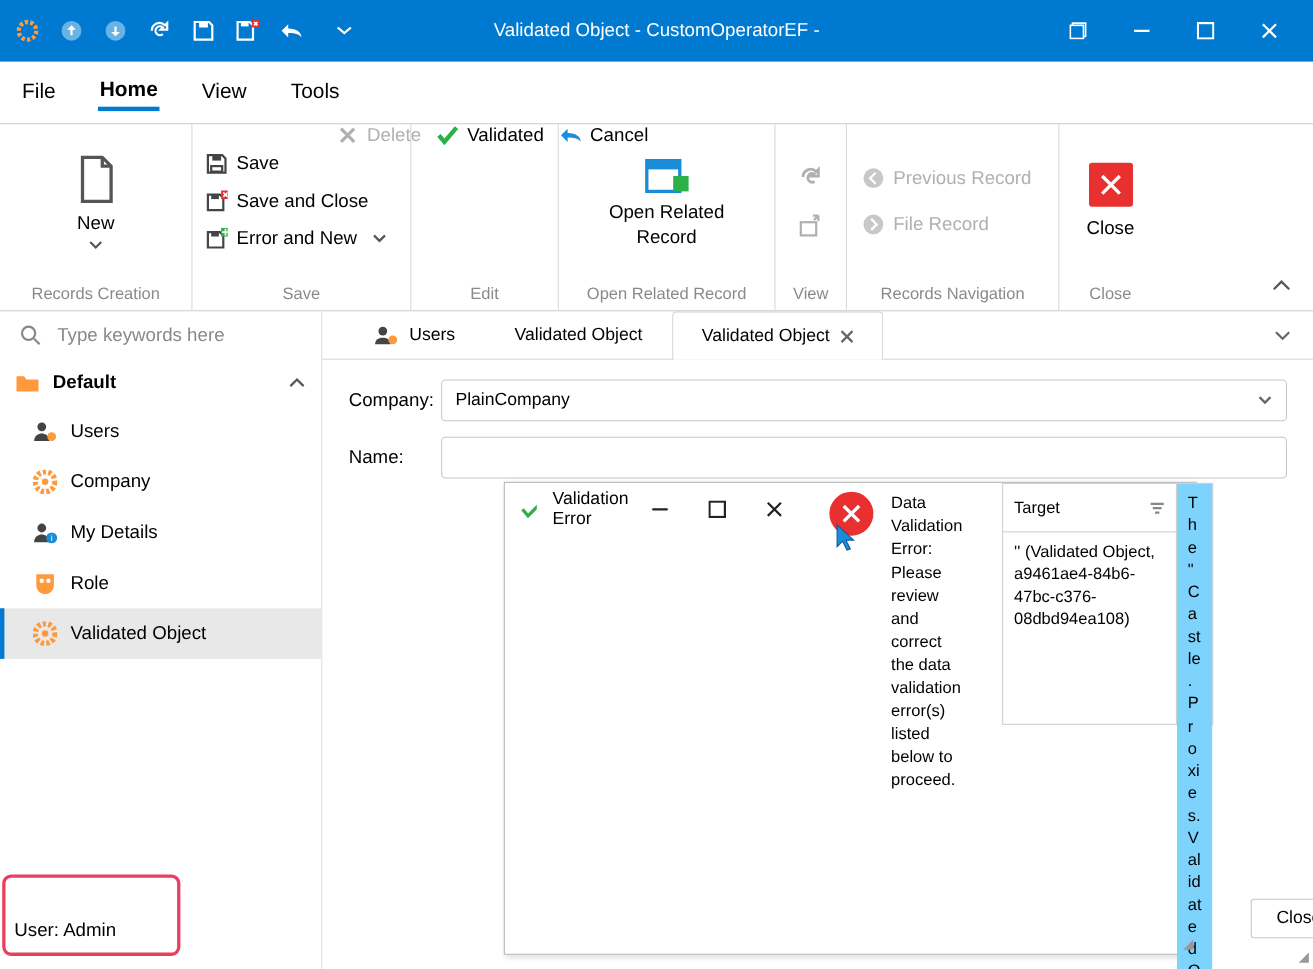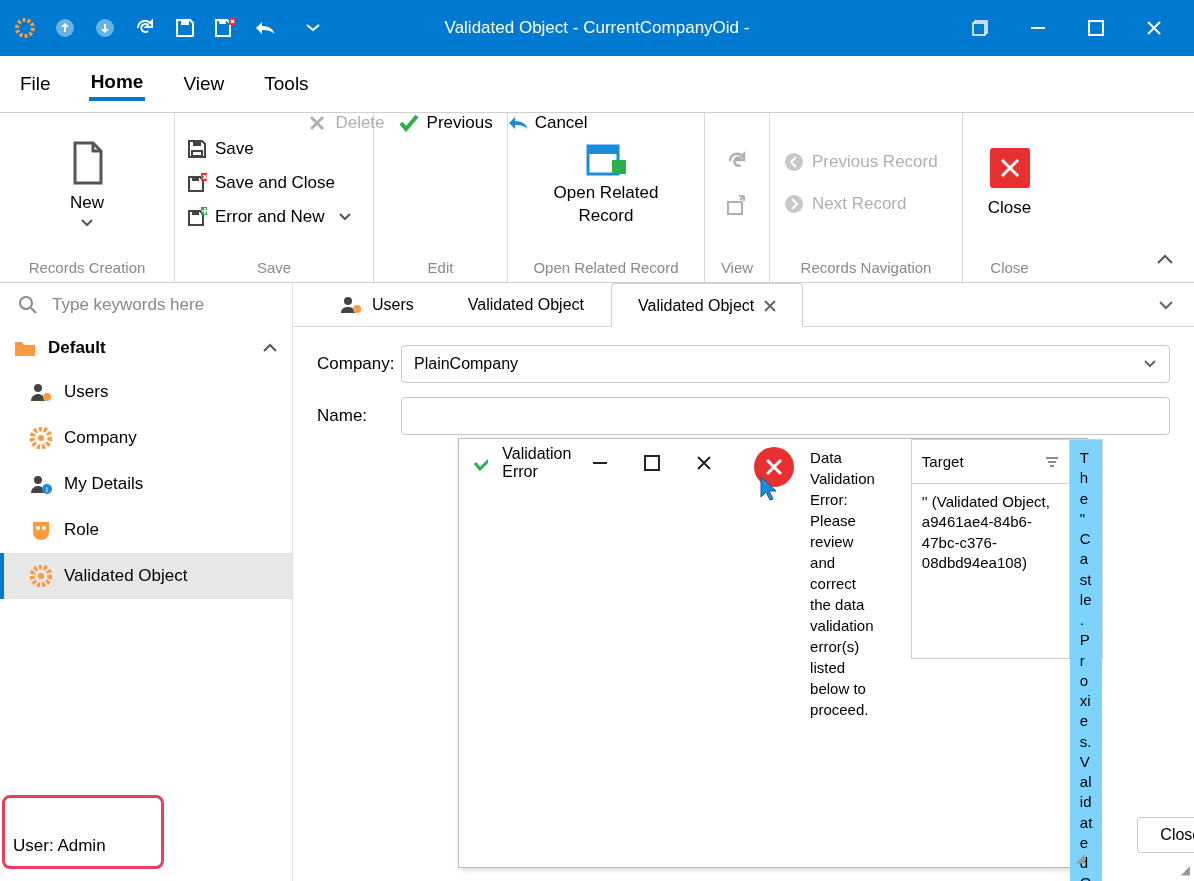--- a/index.html
+++ b/index.html
@@ -136,21 +136,21 @@
         <svg width="22" height="16">
           <path d="M2 8l6-6v4c8 0 12 4 12 8-2-3-6-4-12-4v4z" fill="#fff"></path>
         </svg>
       </span>
     <span class="ti" style="margin-left:8px">
         <svg width="14" height="8">
           <path d="M1 1l6 5 6-5" fill="none" stroke="#fff" stroke-width="2"></path>
         </svg>
       </span>
   </div>
-  <div class="title">Validated Object - CurrentCompanyOid -</div>
+  <div class="title">Validated Object - CustomOperatorEF -</div>
   <div class="win-controls">
     <span class="wc">
         <svg width="16" height="16">
           <rect x="3" y="1" width="12" height="12" fill="none" stroke="#fff" stroke-width="1.5"></rect>
           <rect x="1" y="3" width="12" height="12" fill="#007AD1" stroke="#fff" stroke-width="1.5"></rect>
         </svg>
       </span>
     <span class="wc">
         <svg width="16" height="16">
           <line x1="1" y1="8" x2="15" y2="8" stroke="#fff" stroke-width="2"></line>
@@ -243,21 +243,21 @@
             </svg>
           </span>
         <span>Delete</span>
       </div>
       <div class="ritem">
         <span class="ic">
             <svg width="20" height="18">
               <path d="M2 9l5 6L18 2" fill="none" stroke="#2bb04a" stroke-width="4"></path>
             </svg>
           </span>
-        <span>Previous</span>
+        <span>Validated</span>
       </div>
       <div class="ritem">
         <span class="ic">
             <svg width="22" height="16">
               <path d="M2 8l6-6v4c8 0 12 4 12 8-2-3-6-4-12-4v4z" fill="#1a8cd8"></path>
             </svg>
           </span>
         <span>Cancel</span>
       </div>
     </div>
@@ -307,21 +307,21 @@
           </span>
         <span>Previous Record</span>
       </div>
       <div class="ritem disabled">
         <span class="ic">
             <svg width="20" height="20">
               <circle cx="10" cy="10" r="9" fill="#c8c8c8"></circle>
               <path d="M8 5l5 5-5 5" fill="none" stroke="#fff" stroke-width="2"></path>
             </svg>
           </span>
-        <span>Next Record</span>
+        <span>File Record</span>
       </div>
     </div>
     <div class="label">Records Navigation</div>
   </div>
 
   <div class="rgroup rg-close" style="border-right:none">
     <div class="body">
       <div class="ritem" style="flex-direction:column;gap:10px">
         <span style="width:40px;height:40px;background:#e83030;border-radius:3px;display:flex;align-items:center;justify-content:center">
             <svg width="22" height="22">

